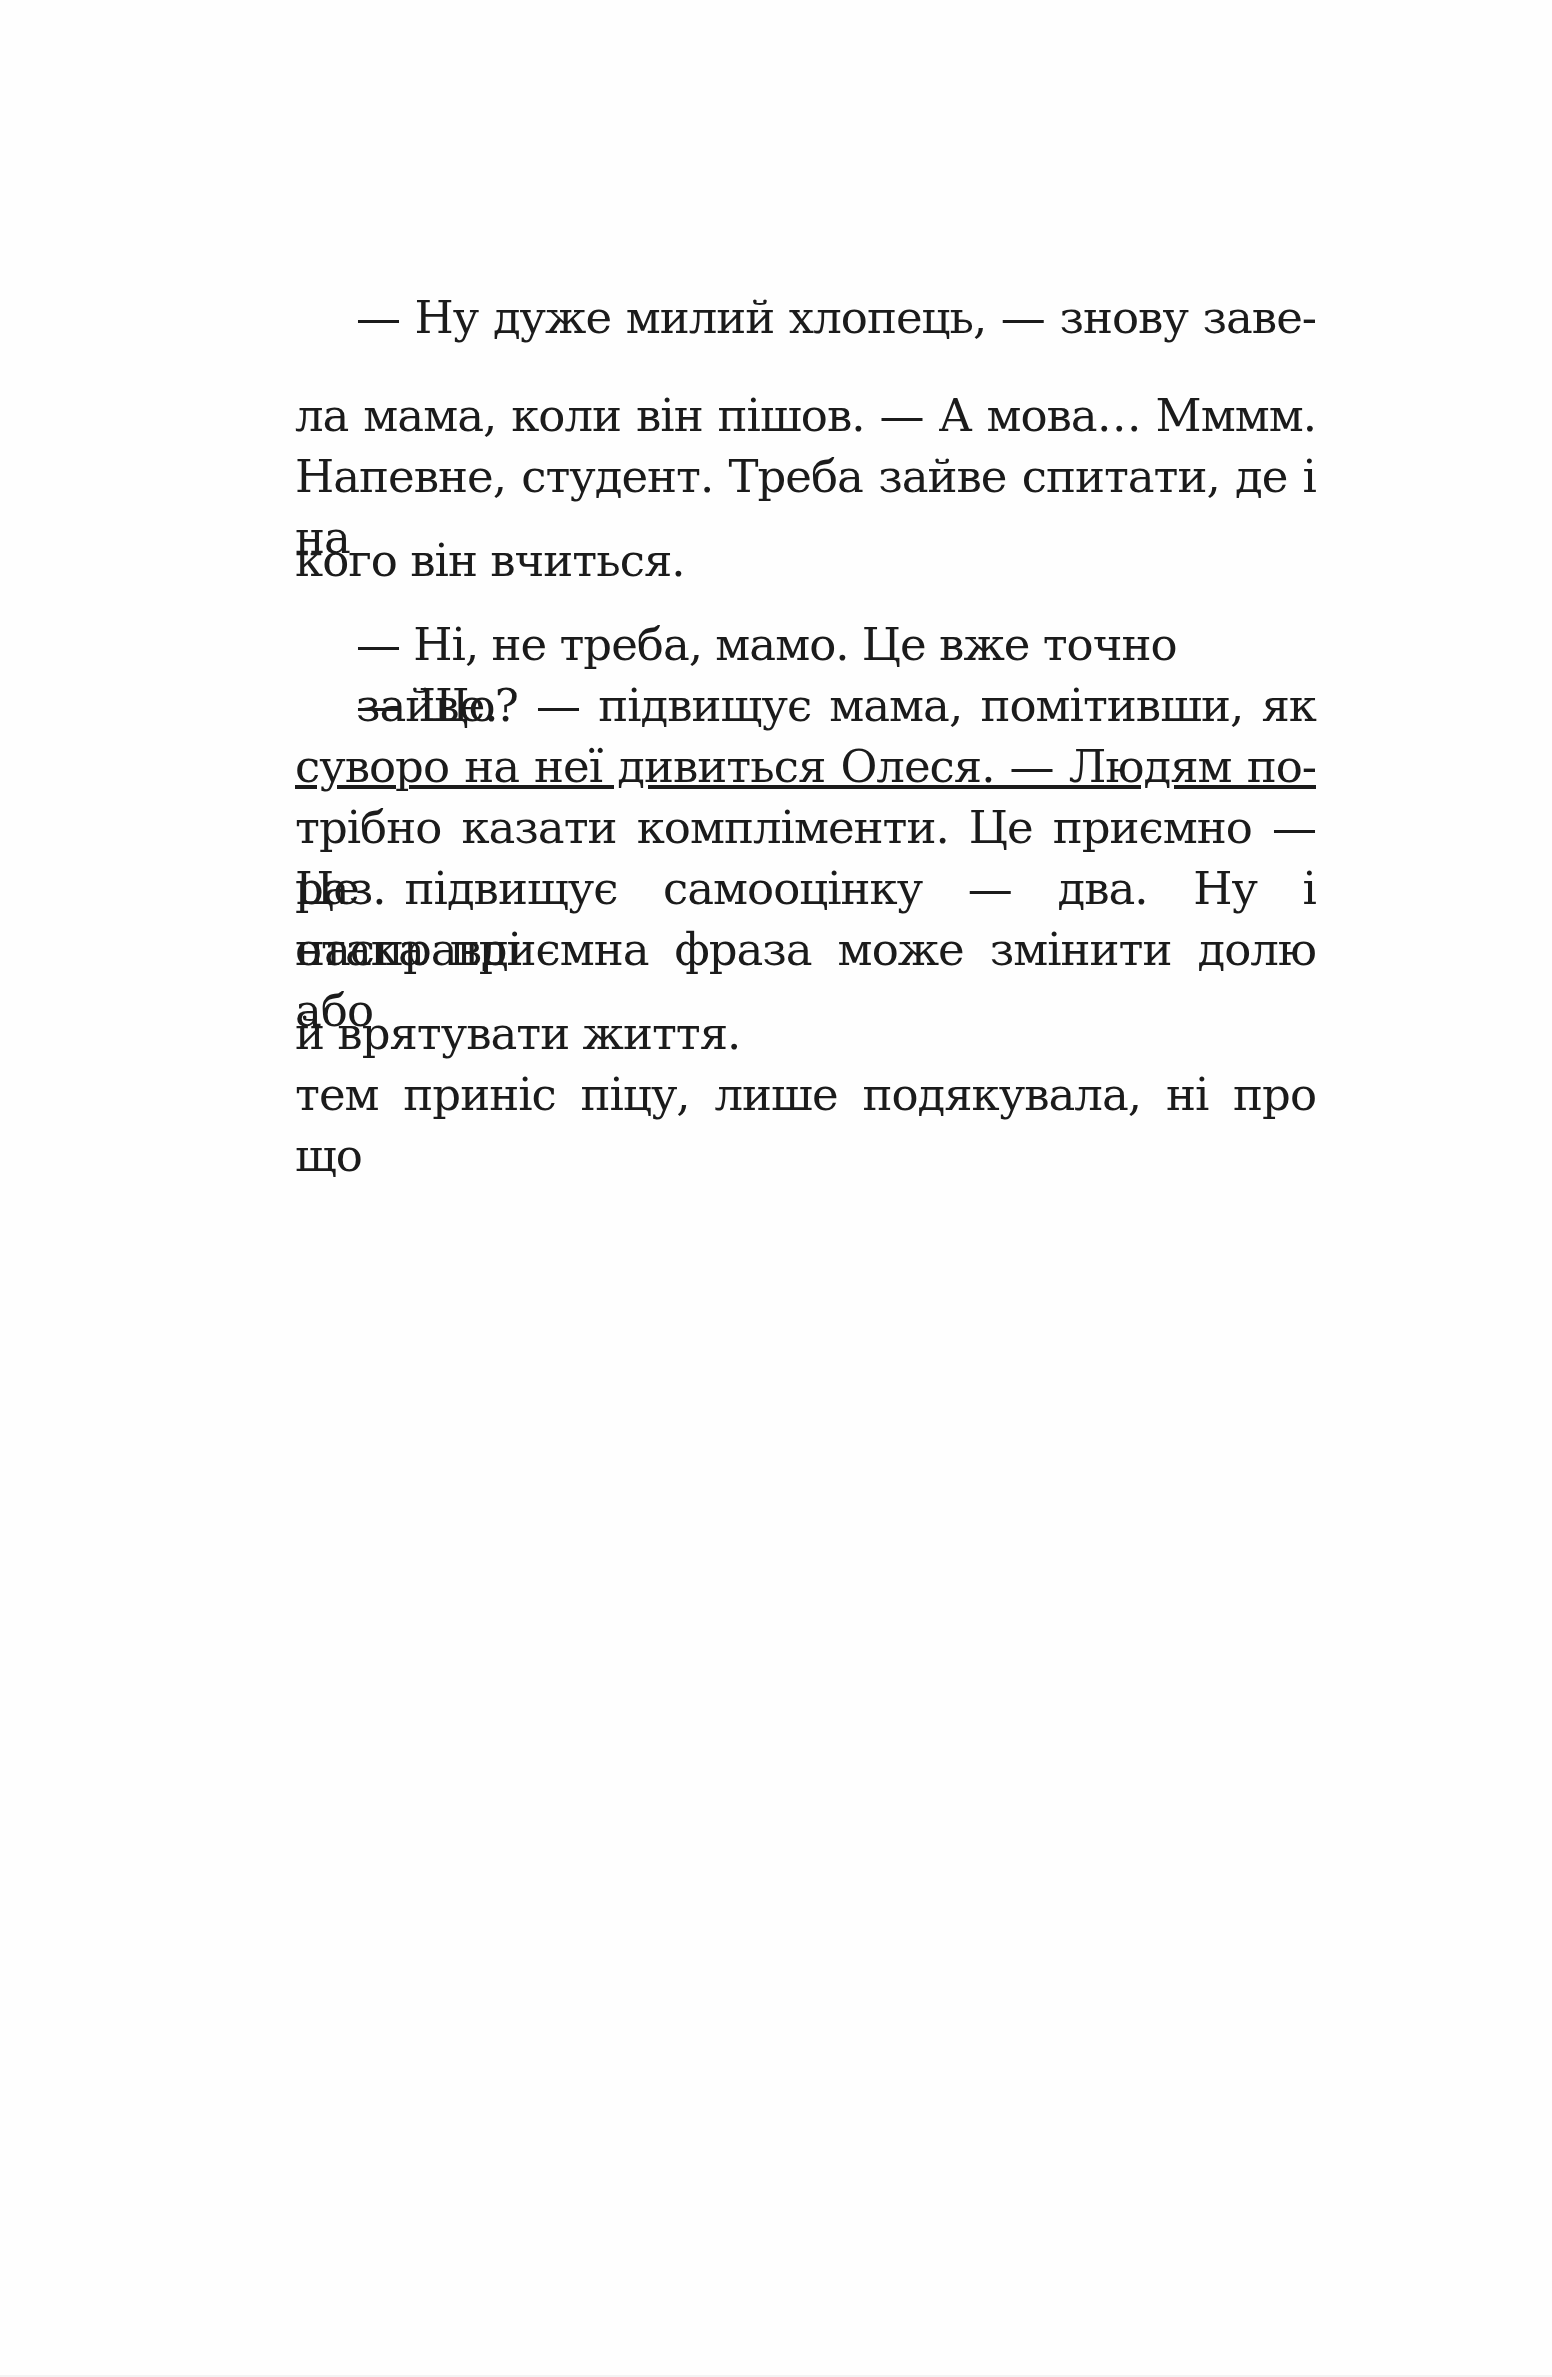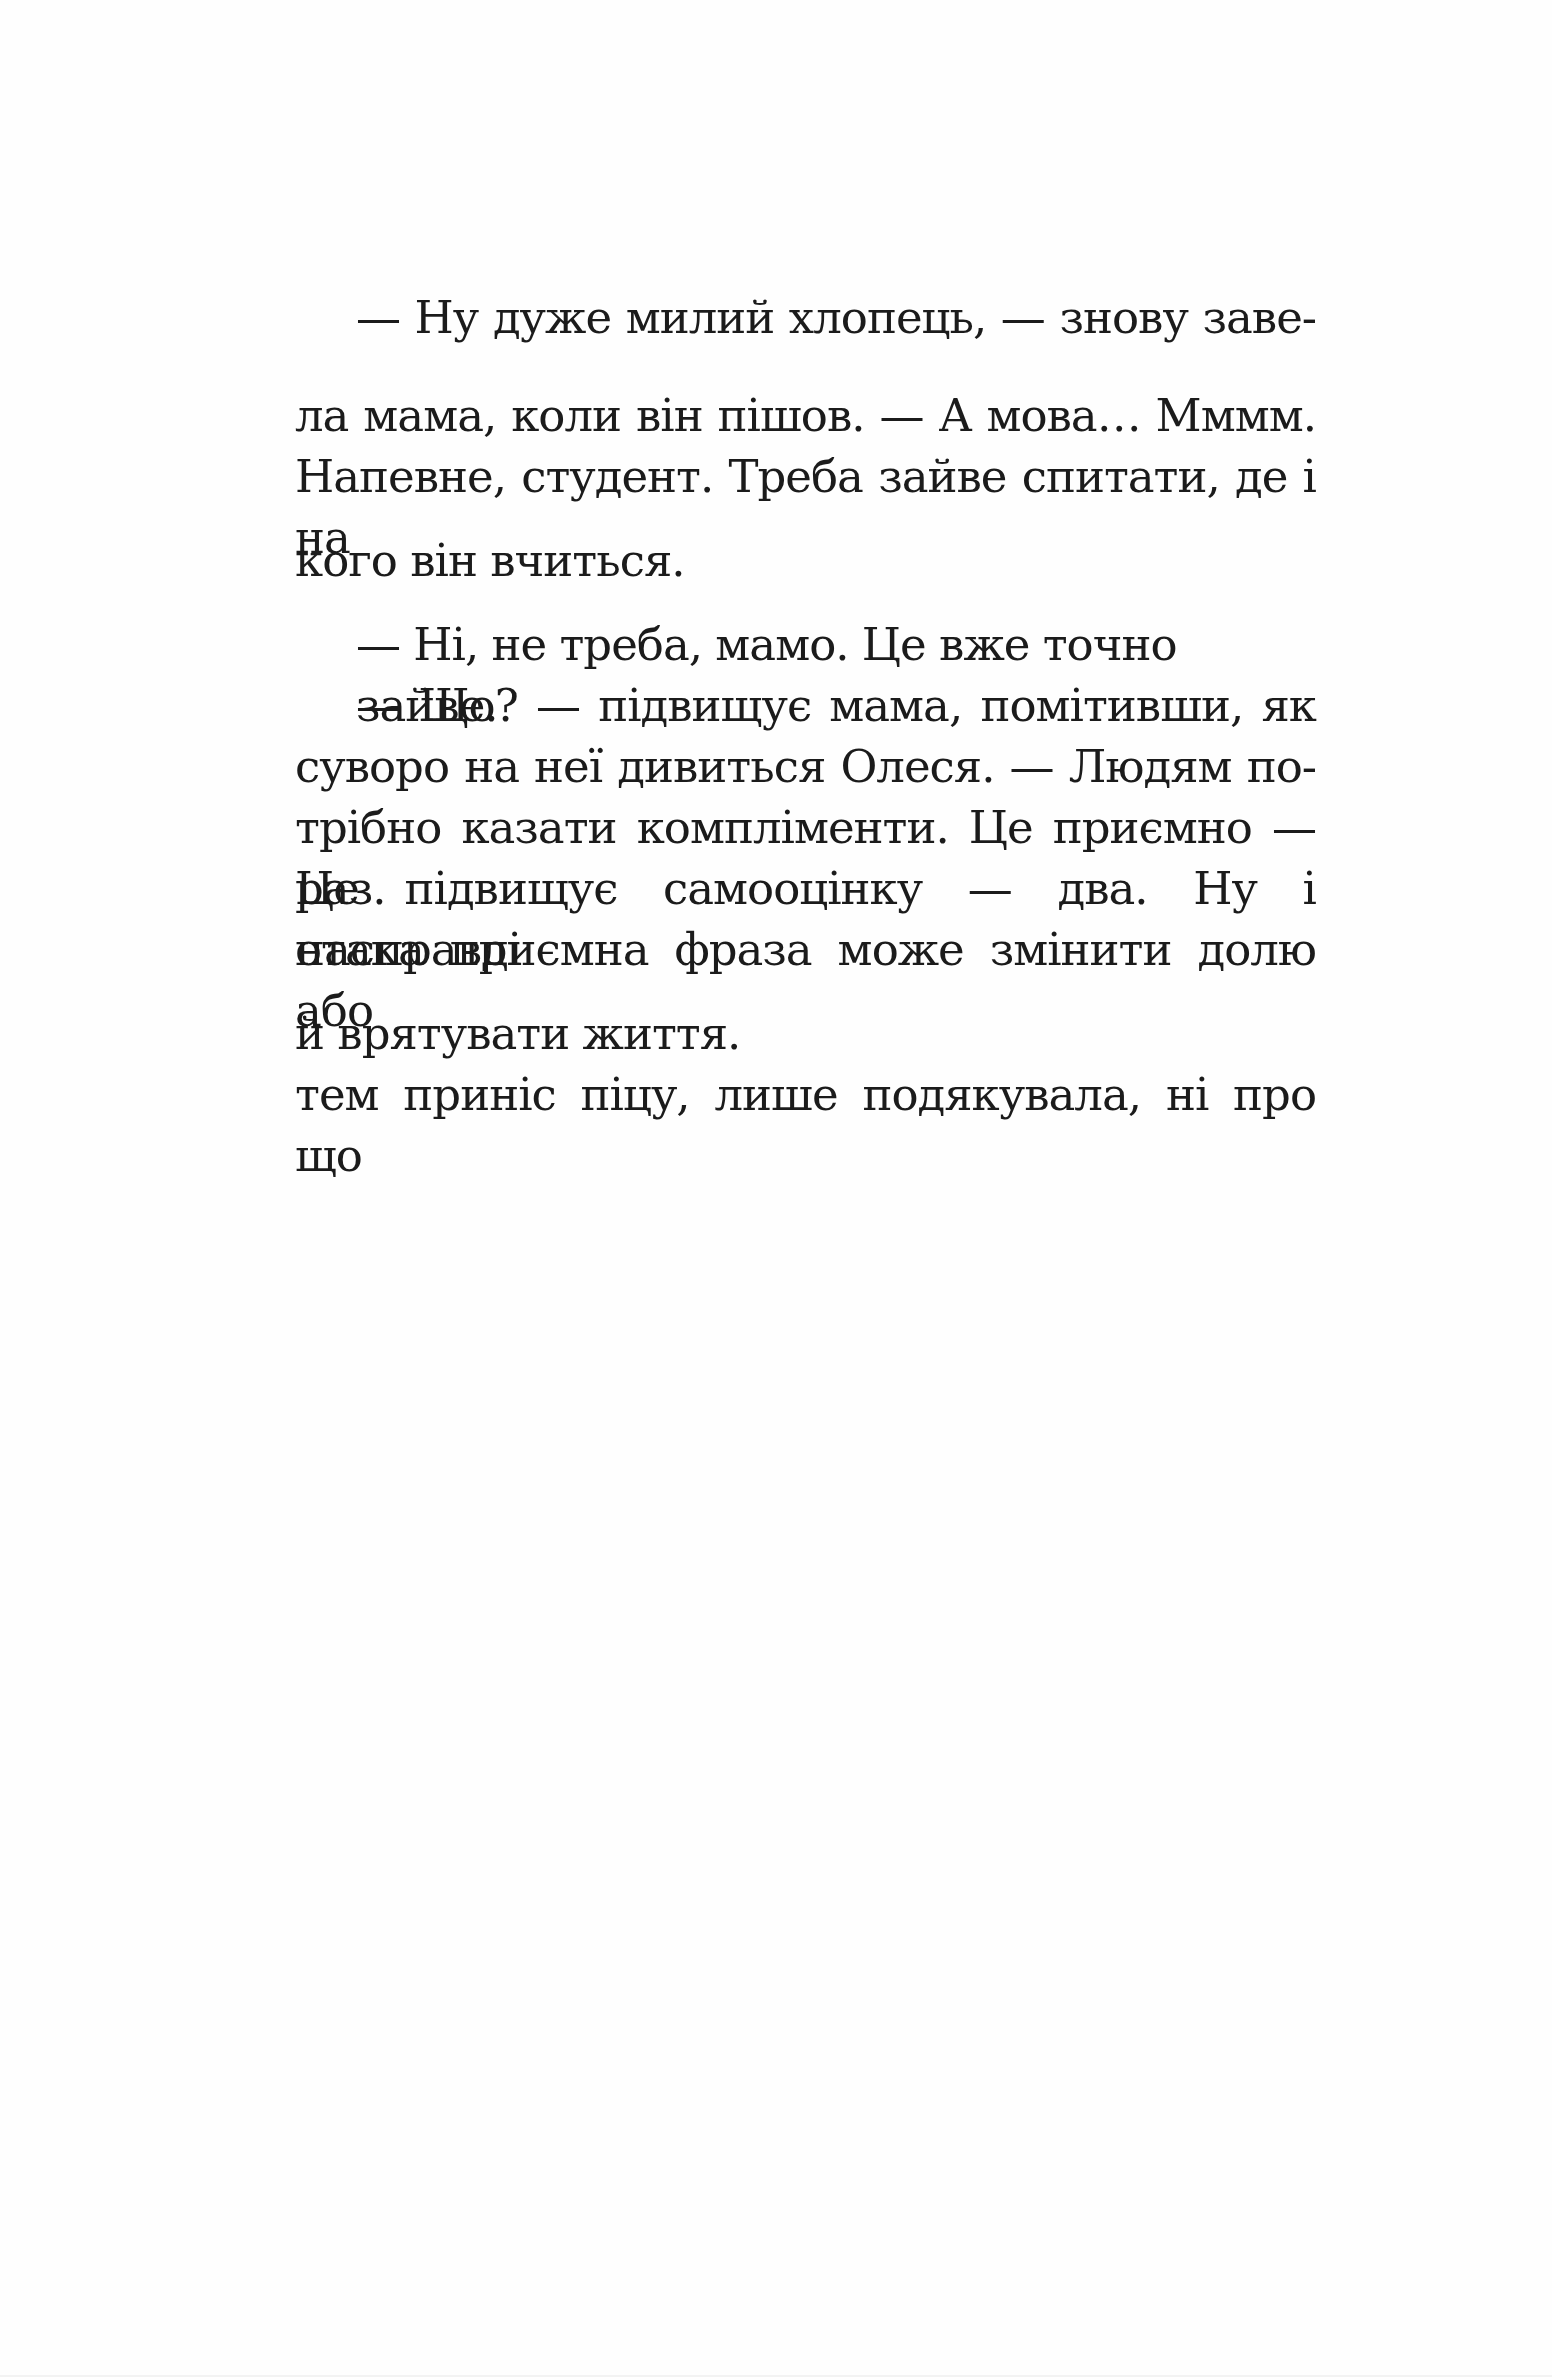--- a/index.html
+++ b/index.html
@@ -78,21 +78,21 @@
 
     <div class="paragraph">
       <div class="line indent last"><span>— Ні, не треба, мамо. Це вже точно зайве.</span></div>
     </div>
 
     <div class="paragraph">
       <div class="line indent">
           <span style="display: block; text-align: justify; text-align-last: justify; white-space: normal;">— Що? — підвищує мама, помітивши, як</span>
         </div>
       <div class="line">
-          <span style="display: block; text-align: justify; text-align-last: justify; white-space: normal;">суворо на неї дивиться Олеся. — Людям по-</span>
+          <span style="display: block; text-align: justify; text-align-last: justify; white-space: normal; text-decoration: underline;">суворо на неї дивиться Олеся. — Людям по-</span>
         </div>
       <div class="line">
           <span style="display: block; text-align: justify; text-align-last: justify; white-space: normal;">трібно казати компліменти. Це приємно — раз.</span>
         </div>
       <div class="line">
           <span style="display: block; text-align: justify; text-align-last: justify; white-space: normal;">Це підвищує самооцінку — два. Ну і насправді</span>
         </div>
       <div class="line">
           <span style="display: block; text-align: justify; text-align-last: justify; white-space: normal;">отака приємна фраза може змінити долю або</span>
         </div>

